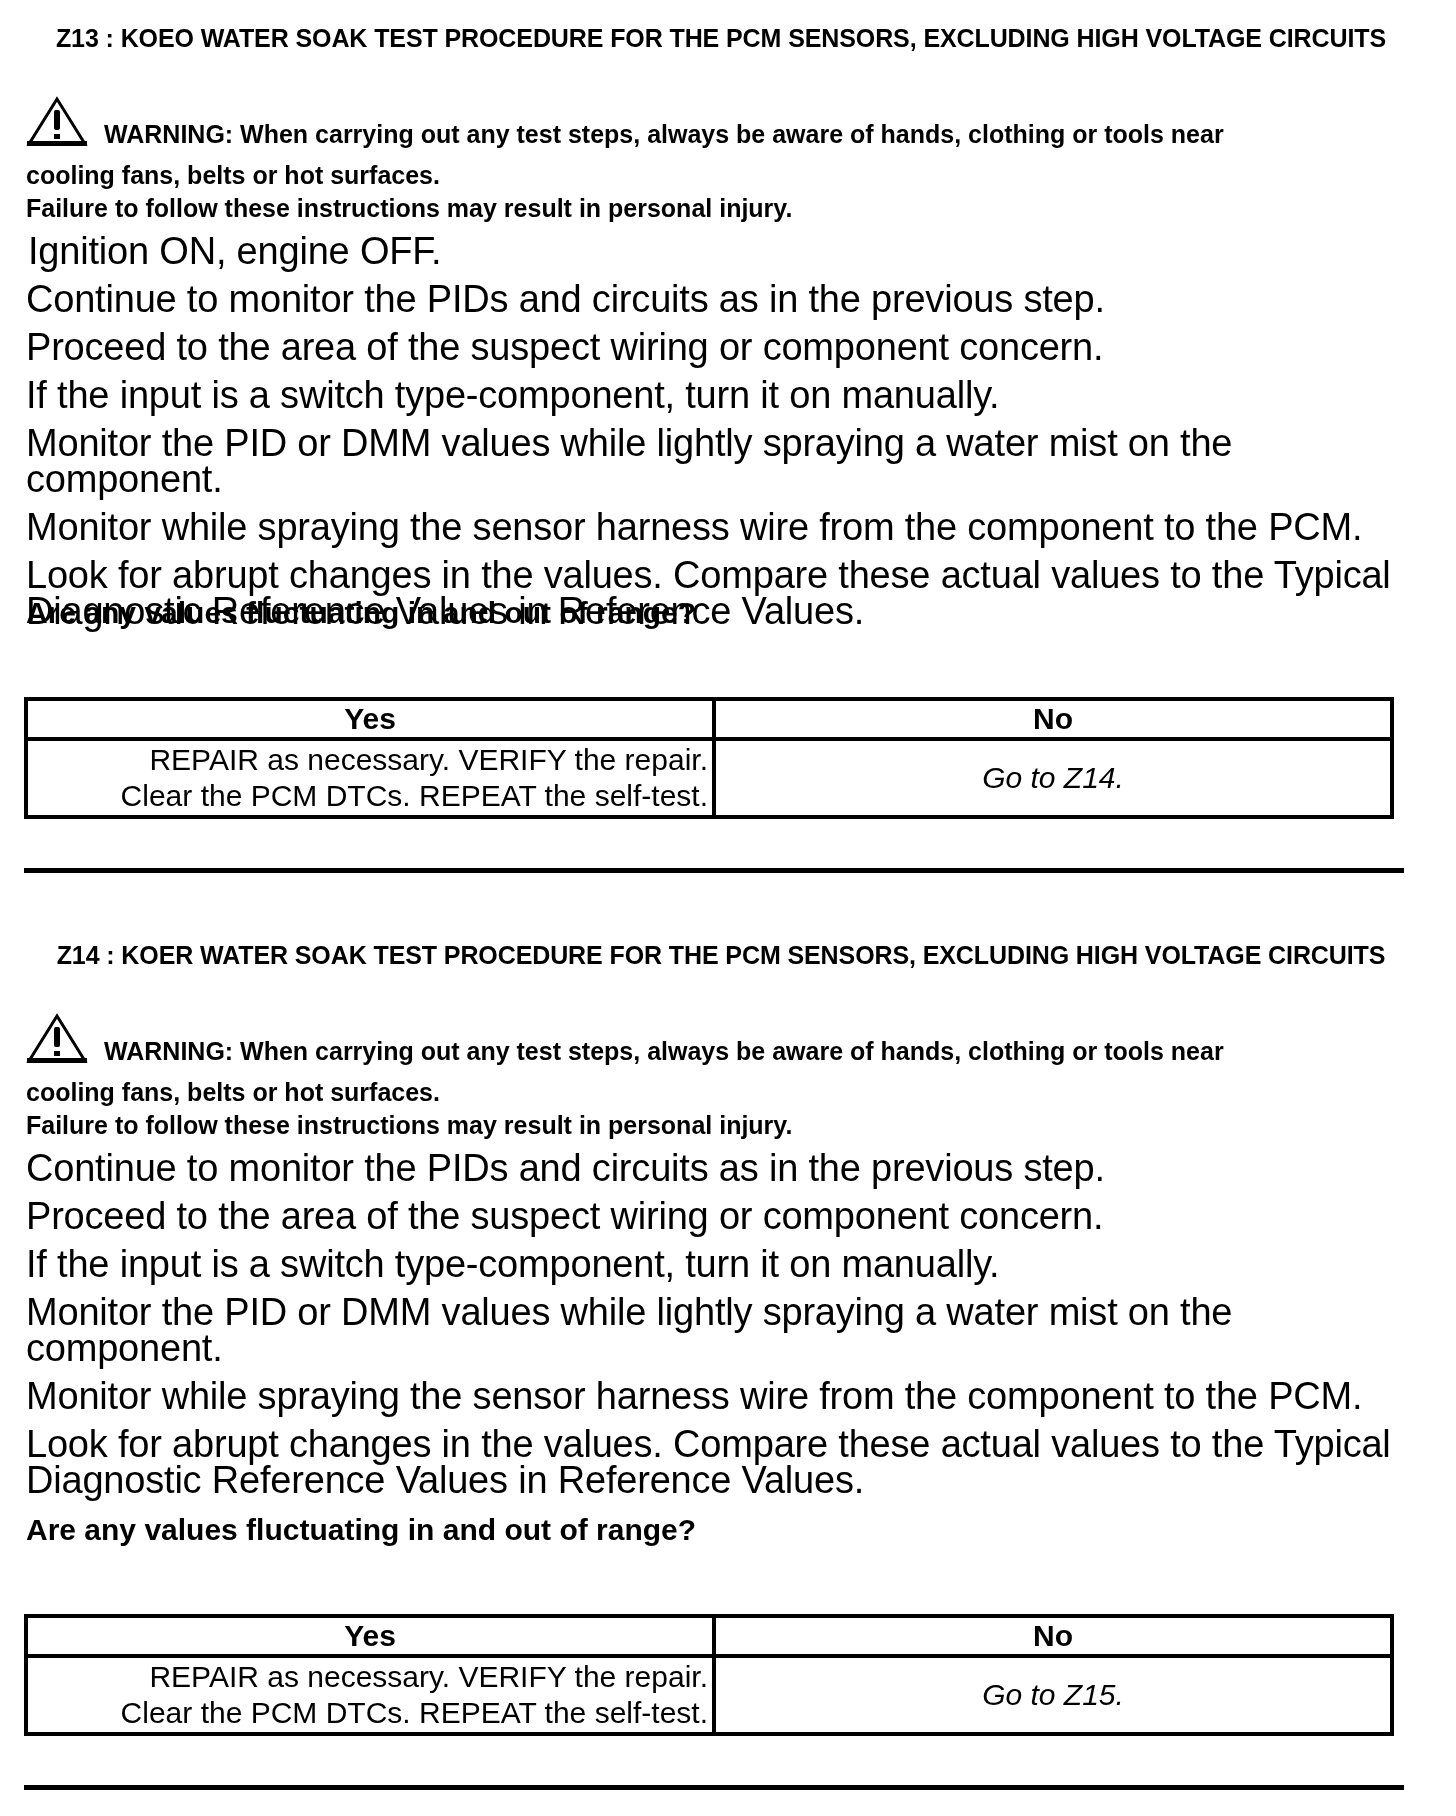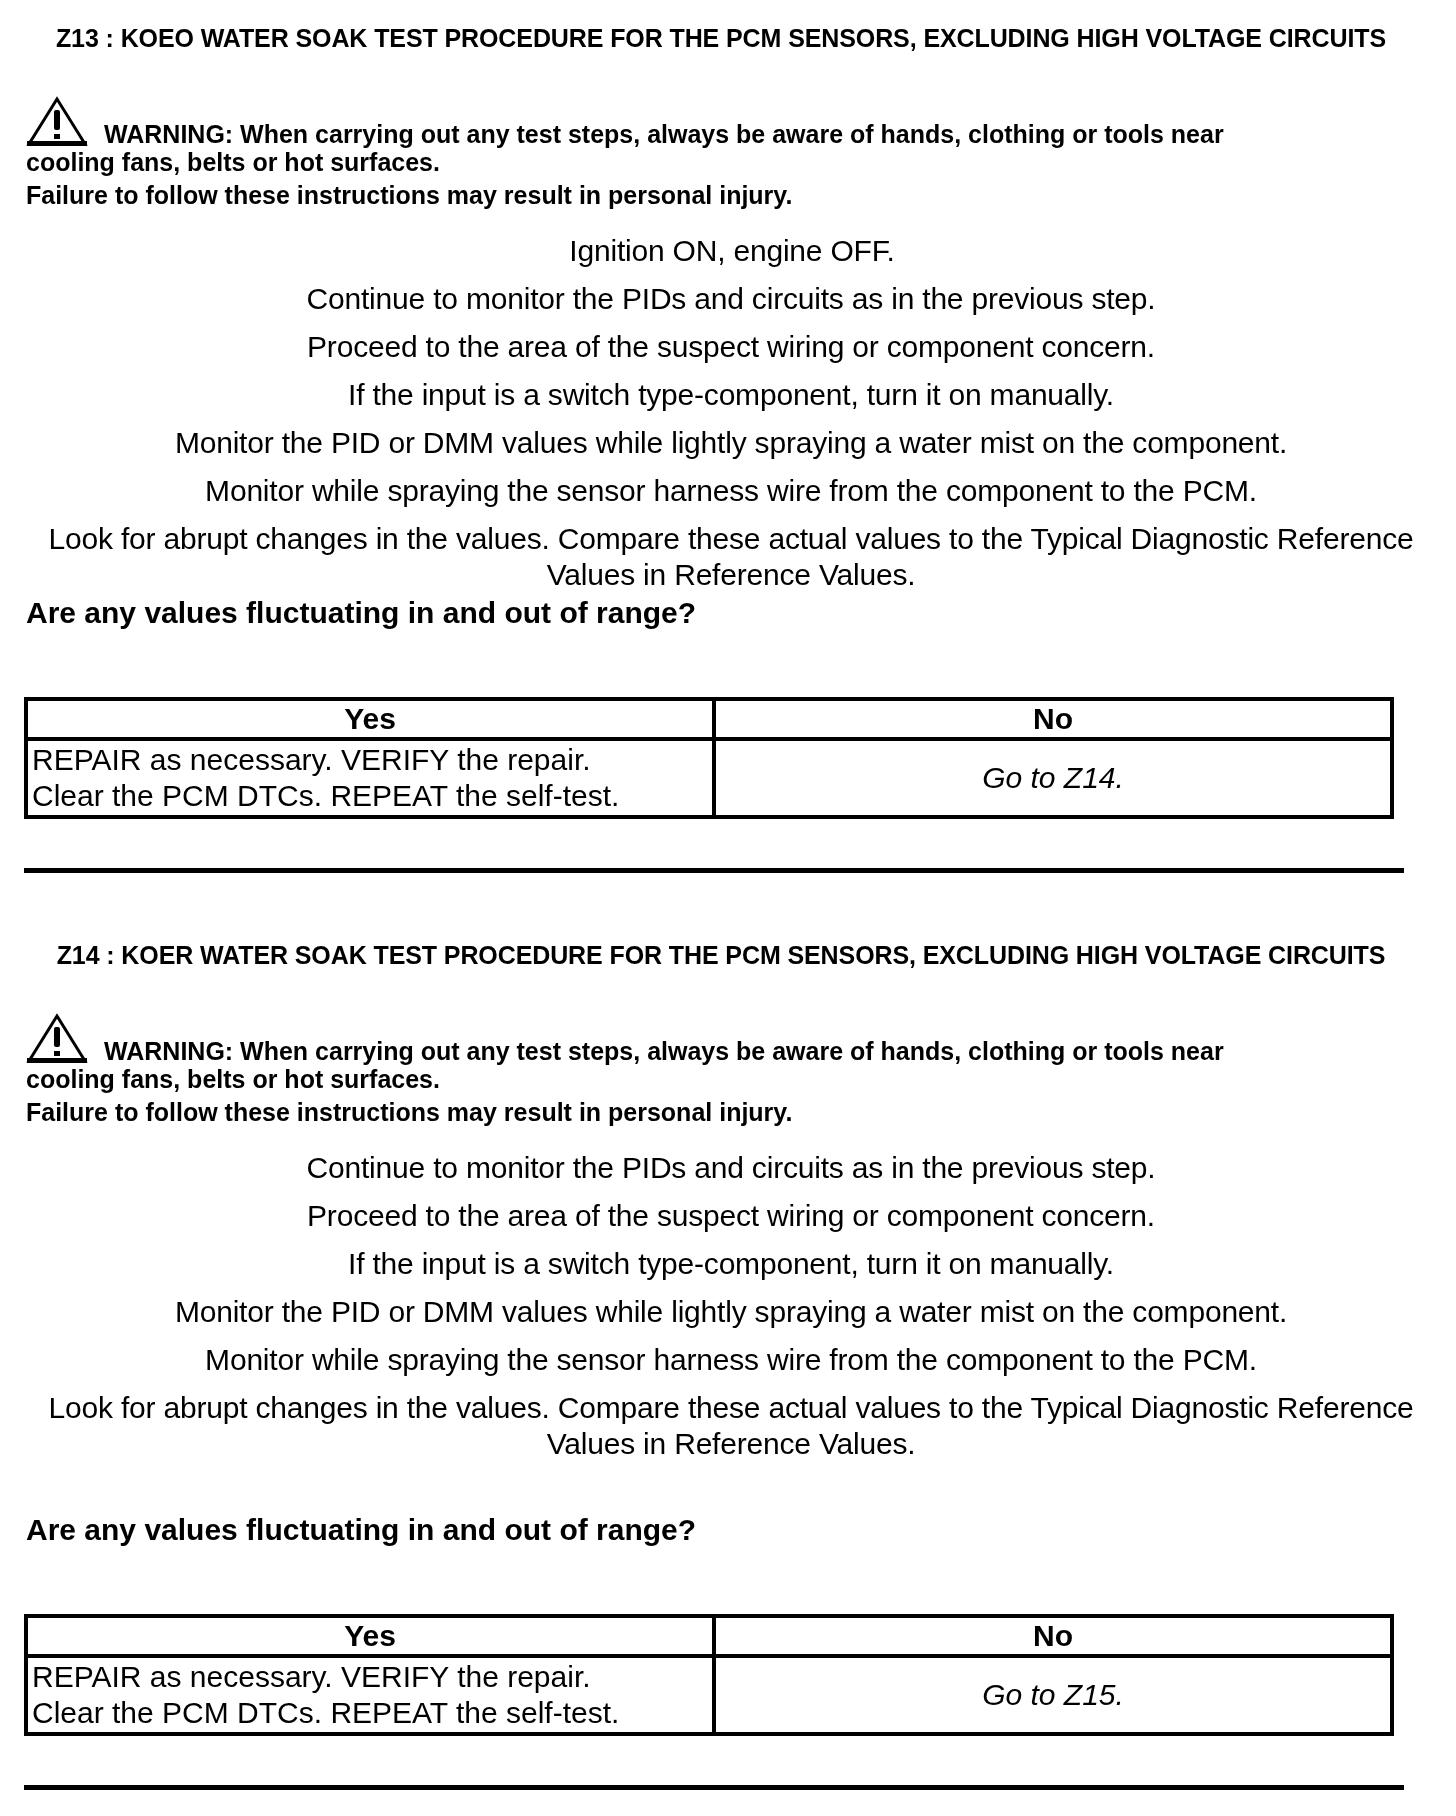--- a/index.html
+++ b/index.html
@@ -14,40 +14,40 @@
   }
   .warning-block {
     position: absolute; left: 26px; top: 94px; width: 1400px;
     font-weight: bold; font-size: 25px; line-height: 33px;
   }
   .warning-line1 { position: relative; height: 52px; }
   .warn-icon {
     position: absolute; left: 0; top: 2px; width: 62px; height: 52px;
   }
   .warn-text1 { position: absolute; left: 78px; top: 24px; white-space: nowrap; }
-  .warn-text2 { margin-top: 0; }
+  .warn-text2 { margin-top: 13px; }
   .steps { position: absolute; left: 26px; top: 233px; width: 1410px; }
   .step {
-    font-size: 30px; line-height: 36px; margin-bottom: 12px; letter-spacing: -0.2px; text-align: center;
+    font-size: 38px; line-height: 36px; margin-bottom: 12px; letter-spacing: -0.2px;
   }
   .question {
     position: absolute; left: 26px; top: 595px;
     font-weight: bold; font-size: 30px; line-height: 36px;
   }
   table.result {
     position: absolute; left: 24px; top: 697px;
     width: 1370px; border-collapse: collapse;
     border: 4px solid #737373;
   }
   table.result th, table.result td {
     border: 4px solid #000; padding: 0 4px; font-size: 30px;
   }
   table.result th { font-weight: bold; height: 36px; line-height: 36px; text-align: center; }
   table.result td { height: 74px; line-height: 36px; vertical-align: middle; }
-  td.yes-cell { width: 676px; text-align: left; }
+  td.yes-cell { width: 676px; text-align: right; }
   td.no-cell { text-align: center; font-style: italic; }
   .hr {
     position: absolute; left: 24px; top: 868px; width: 1380px; height: 5px; background: #000;
   }
 </style>
 </head>
 <body>
 
 <div class="section" style="top:0px;">
   <div class="title">Z13 : KOEO WATER SOAK TEST PROCEDURE FOR THE PCM SENSORS, EXCLUDING HIGH VOLTAGE CIRCUITS</div>

